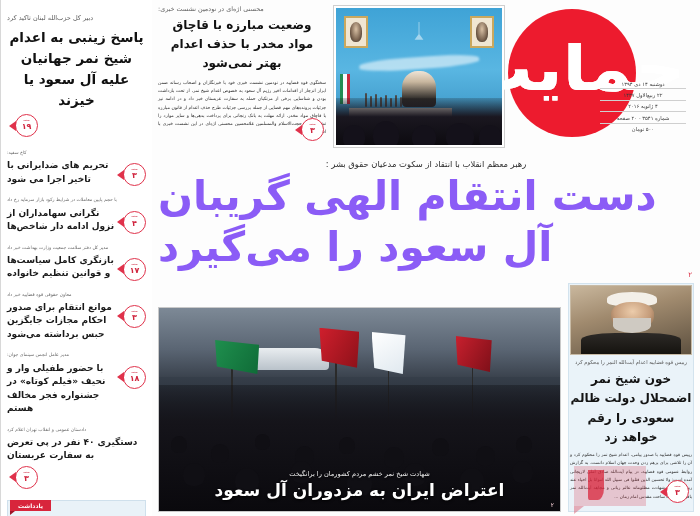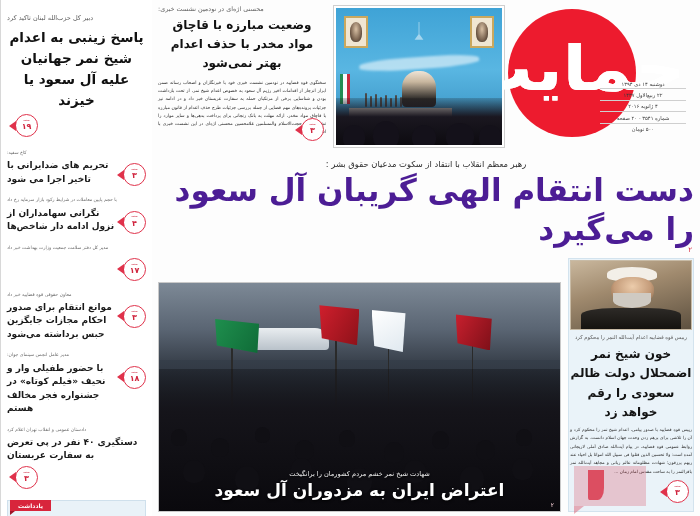--- a/index.html
+++ b/index.html
@@ -190,21 +190,21 @@
     border-bottom: .7px solid #cfcfcf; padding: 1.6px 0; line-height: 1.2;
   }
   .mast-dates .d:last-child { border-bottom: none; }
 
   
   .big-kicker {
     font-size: 8.4px; color: #2b2b2b; text-align: center; margin-top: 4px;
     letter-spacing: .1px;
   }
   .big-head {
-    font-size: 31px; font-weight: bold; color: #4c1d95; text-align: right;
+    font-size: 41px; font-weight: bold; color: #8b5cf6; text-align: left;
     line-height: 1.25; letter-spacing: -1.4px; margin-top: 2px;
   }
   .big-head-num { font-size: 7px; color: #d8253c; text-align: right; margin-top: -3px; padding-right: 2px;}
 
   .bottom-strip { flex: 1; display: flex; flex-direction: row; gap: 7px; margin-top: 4px; }
 
   
   .main-photo {
     flex: 1; position: relative; overflow: hidden; border: 1px solid #c9c9c9;
     background: linear-gradient(180deg,#5c6672 0%, #39424e 30%, #171b22 70%, #0a0c10 100%);
@@ -488,20 +488,21 @@
 
     <div class="side-item">
       <div class="si-kicker">مدیر کل دفتر سلامت جمعیت وزارت بهداشت خبر داد</div>
       <div class="si-body">
         <div class="si-badge-wrap">
           <div class="badge">
             <span class="b-cap">صفحه</span>
             <span class="b-num">۱۷</span>
           </div>
         </div>
+        <div class="si-head">بازنگری کامل سیاست‌ها و قوانین تنظیم خانواده</div>
       </div>
     </div>
 
     <div class="rule"></div>
 
     <div class="side-item">
       <div class="si-kicker">معاون حقوقی قوه قضاییه خبر داد</div>
       <div class="si-body">
         <div class="si-badge-wrap">
           <div class="badge">

